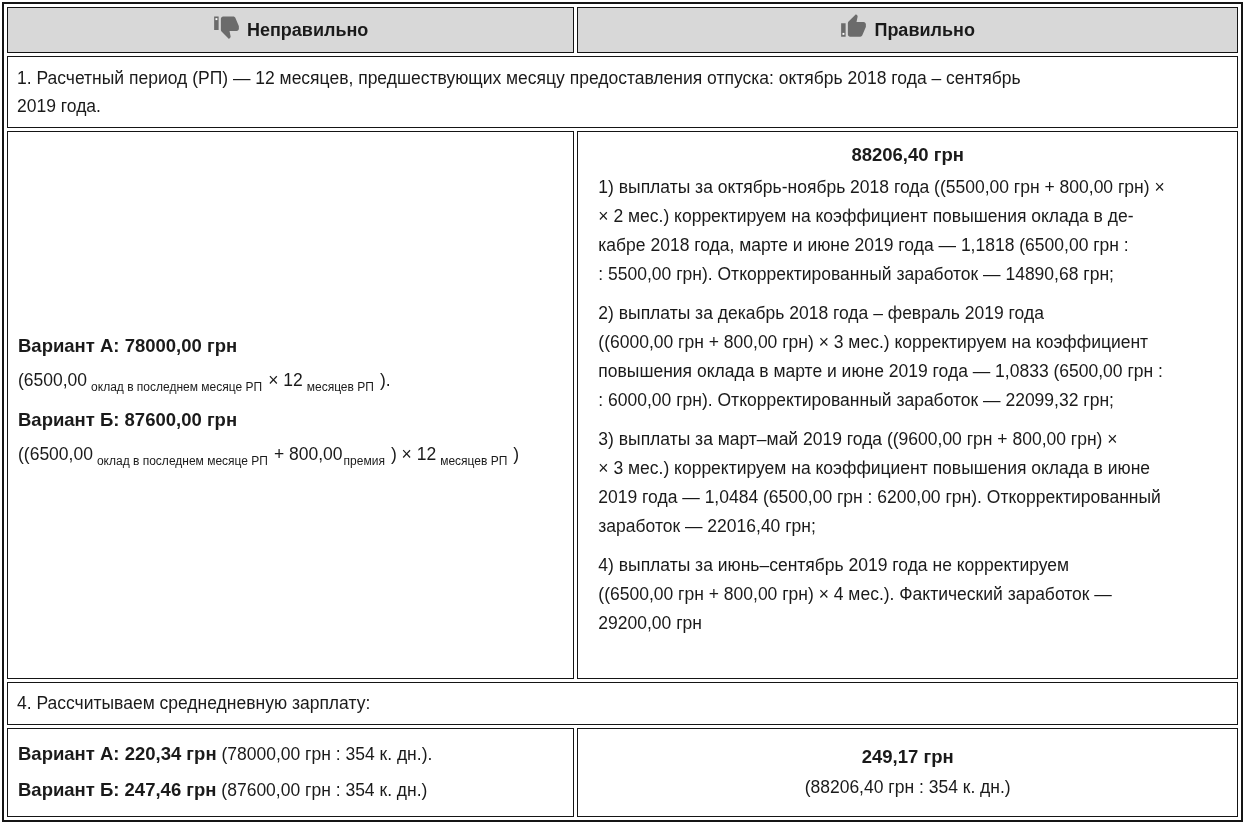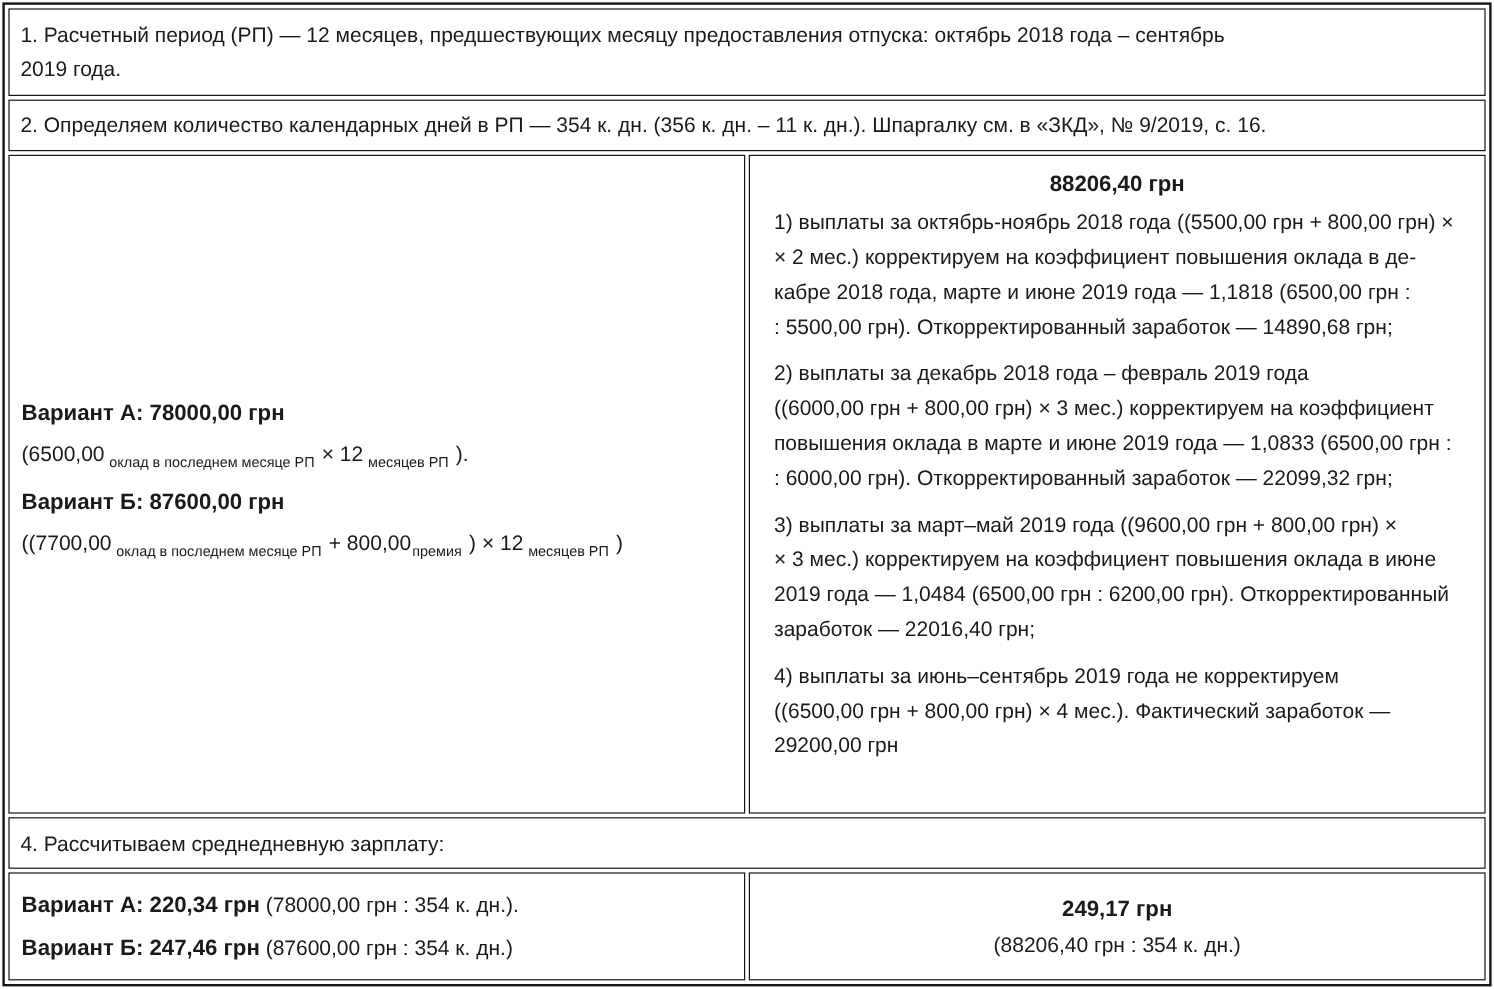--- a/index.html
+++ b/index.html
@@ -97,41 +97,62 @@
   }
   .result-formula { line-height: 30px; margin: 0; }
 </style>
 </head>
 <body>
 
 <div class="sheet">
   <table class="calc-table">
 
     <tbody>
+        <tr>
+      <th class="col-wrong">
+        <div class="hdr-inner">
+          <span>
+            <svg class="thumb-icon" viewBox="0 0 24 24">
+              <g transform="scale(-1,1) translate(-24,0)" fill="#6b6b6b">
+                <path d="M15 3H6c-.83 0-1.54.5-1.84 1.22l-3.02 7.05c-.09.23-.14.47-.14.73v2c0 1.1.9 2 2 2h6.31l-.95 4.57-.03.32c0 .41.17.79.44 1.06L9.83 23l6.59-6.59c.36-.36.58-.86.58-1.41V5c0-1.1-.9-2-2-2zm4 0v12h4V3h-4z"></path>
+              </g>
+              <rect x="2.2" y="4.6" width="1.7" height="1.7" fill="#ffffff"></rect>
+            </svg>
+          </span>
+          <span>Неправильно</span>
+        </div>
+      </th>
+      <th class="col-right">
+        <div class="hdr-inner">
+          <span>
+            <svg class="thumb-icon" viewBox="0 0 24 24">
+              <path fill="#6b6b6b" d="M1 21h4V9H1v12zM23 10c0-1.1-.9-2-2-2h-6.31l.95-4.57.03-.32c0-.41-.17-.79-.44-1.06L14.17 1 7.59 7.59C7.22 7.95 7 8.45 7 9v10c0 1.1.9 2 2 2h9c.83 0 1.54-.5 1.84-1.22l3.02-7.05c.09-.23.14-.47.14-.72v-2z"></path>
+              <rect x="2.2" y="17.7" width="1.7" height="1.7" fill="#ffffff"></rect>
+            </svg>
+          </span>
+          <span>Правильно</span>
+        </div>
+      </th>
+    </tr>
 
     <tr>
       <td colspan="2" class="step-cell">
         <span class="multiline">1. Расчетный период (РП) — 12 месяцев, предшествующих месяцу предоставления отпуска: октябрь 2018 года – сентябрь
 2019 года.</span>
       </td>
     </tr>
 
-    <tr>
-      <td colspan="2" class="step-cell">
-        <span>2. Определяем количество календарных дней в РП — 354 к. дн. (356 к. дн. – 11 к. дн.). Шпаргалку см. в «ЗКД», № 9/2019, с. 16.</span>
-      </td>
-    </tr>
 
 
     <tr>
       <td class="payments-left">
         <p class="variant-label">Вариант А: 78000,00 грн</p>
         <p class="formula"><span>(6500,00</span><span class="sub">оклад в последнем месяце РП</span><span>× 12</span><span class="sub">месяцев РП</span><span>).</span></p>
         <p class="variant-label">Вариант Б: 87600,00 грн</p>
-        <p class="formula"><span>((7700,00</span><span class="sub">оклад в последнем месяце РП</span><span>+ 800,00</span><span class="sub tight">премия</span><span>) × 12</span><span class="sub">месяцев РП</span><span>)</span></p>
+        <p class="formula"><span>((6500,00</span><span class="sub">оклад в последнем месяце РП</span><span>+ 800,00</span><span class="sub tight">премия</span><span>) × 12</span><span class="sub">месяцев РП</span><span>)</span></p>
       </td>
       <td class="payments-right">
         <p class="total-line">88206,40 грн</p>
         <p class="pay-item multiline">1) выплаты за октябрь-ноябрь 2018 года ((5500,00 грн + 800,00 грн) ×
 × 2 мес.) корректируем на коэффициент повышения оклада в де-
 кабре 2018 года, марте и июне 2019 года — 1,1818 (6500,00 грн :
 : 5500,00 грн). Откорректированный заработок — 14890,68 грн;</p>
         <p class="pay-item multiline">2) выплаты за декабрь 2018 года – февраль 2019 года
 ((6000,00 грн + 800,00 грн) × 3 мес.) корректируем на коэффициент
 повышения оклада в марте и июне 2019 года — 1,0833 (6500,00 грн :

